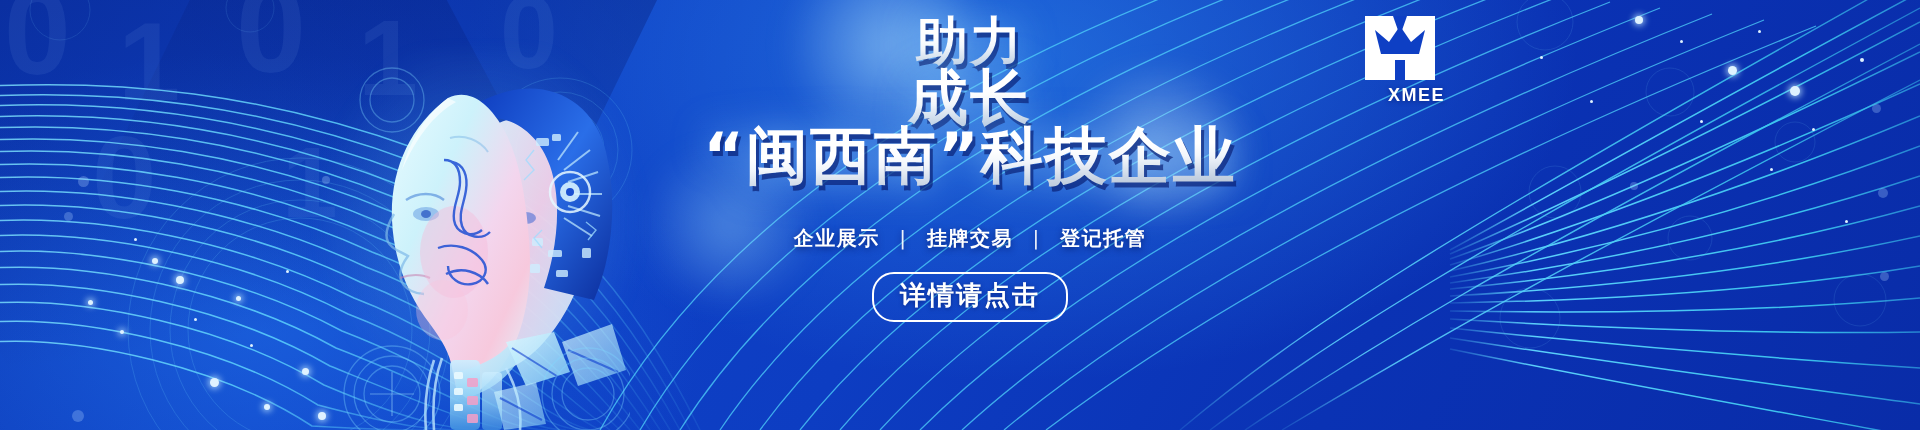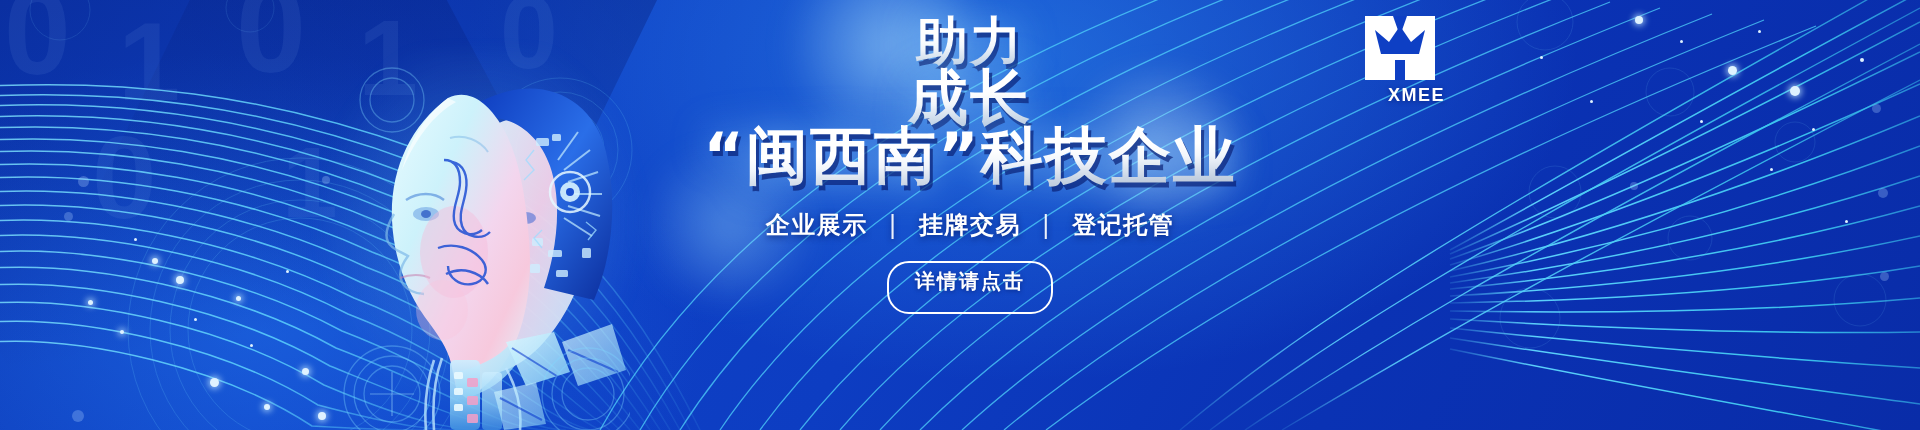--- a/index.html
+++ b/index.html
@@ -100,40 +100,40 @@
     background-clip:text;
     color:transparent;
     filter:drop-shadow(3px 5px 0 rgba(6,26,110,.65)) drop-shadow(0 0 18px rgba(150,215,255,.55));
     font-family:"DejaVu Sans","Liberation Sans",sans-serif;
   }
   .hl1{ font-size:52px; }
   .hl2{ font-size:62px; margin-top:-4px; }
   .hl3{ font-size:60px; margin-top:-2px; }
 
   .services{
-    margin-top:20px;
+    margin-top:36px;
     color:#ffffff;
     font-weight:700;
-    font-size:24px;
+    font-size:20px;
     letter-spacing:1.5px;
     text-shadow:0 2px 6px rgba(4,22,96,.7);
     font-family:"DejaVu Sans","Liberation Sans",sans-serif;
   }
   .svc-line{ display:block; white-space:nowrap; }
   .svc-line + .svc-line{ margin-top:16px; }
   .sep{ display:inline-block; padding:0 11px; font-weight:400; opacity:.92; }
 
   .cta{
     display:inline-block;
     margin-top:20px;
-    padding:7px 26px 19px;
+    padding:7px 26px 9px;
     border:2px solid #ffffff;
     border-radius:22px;
     color:#ffffff;
-    font-size:20px;
+    font-size:26px;
     font-weight:700;
     letter-spacing:2px;
     line-height:1.15;
     background:transparent;
     cursor:pointer;
     text-shadow:0 1px 4px rgba(4,22,96,.6);
     font-family:"DejaVu Sans","Liberation Sans",sans-serif;
   }
 
   

